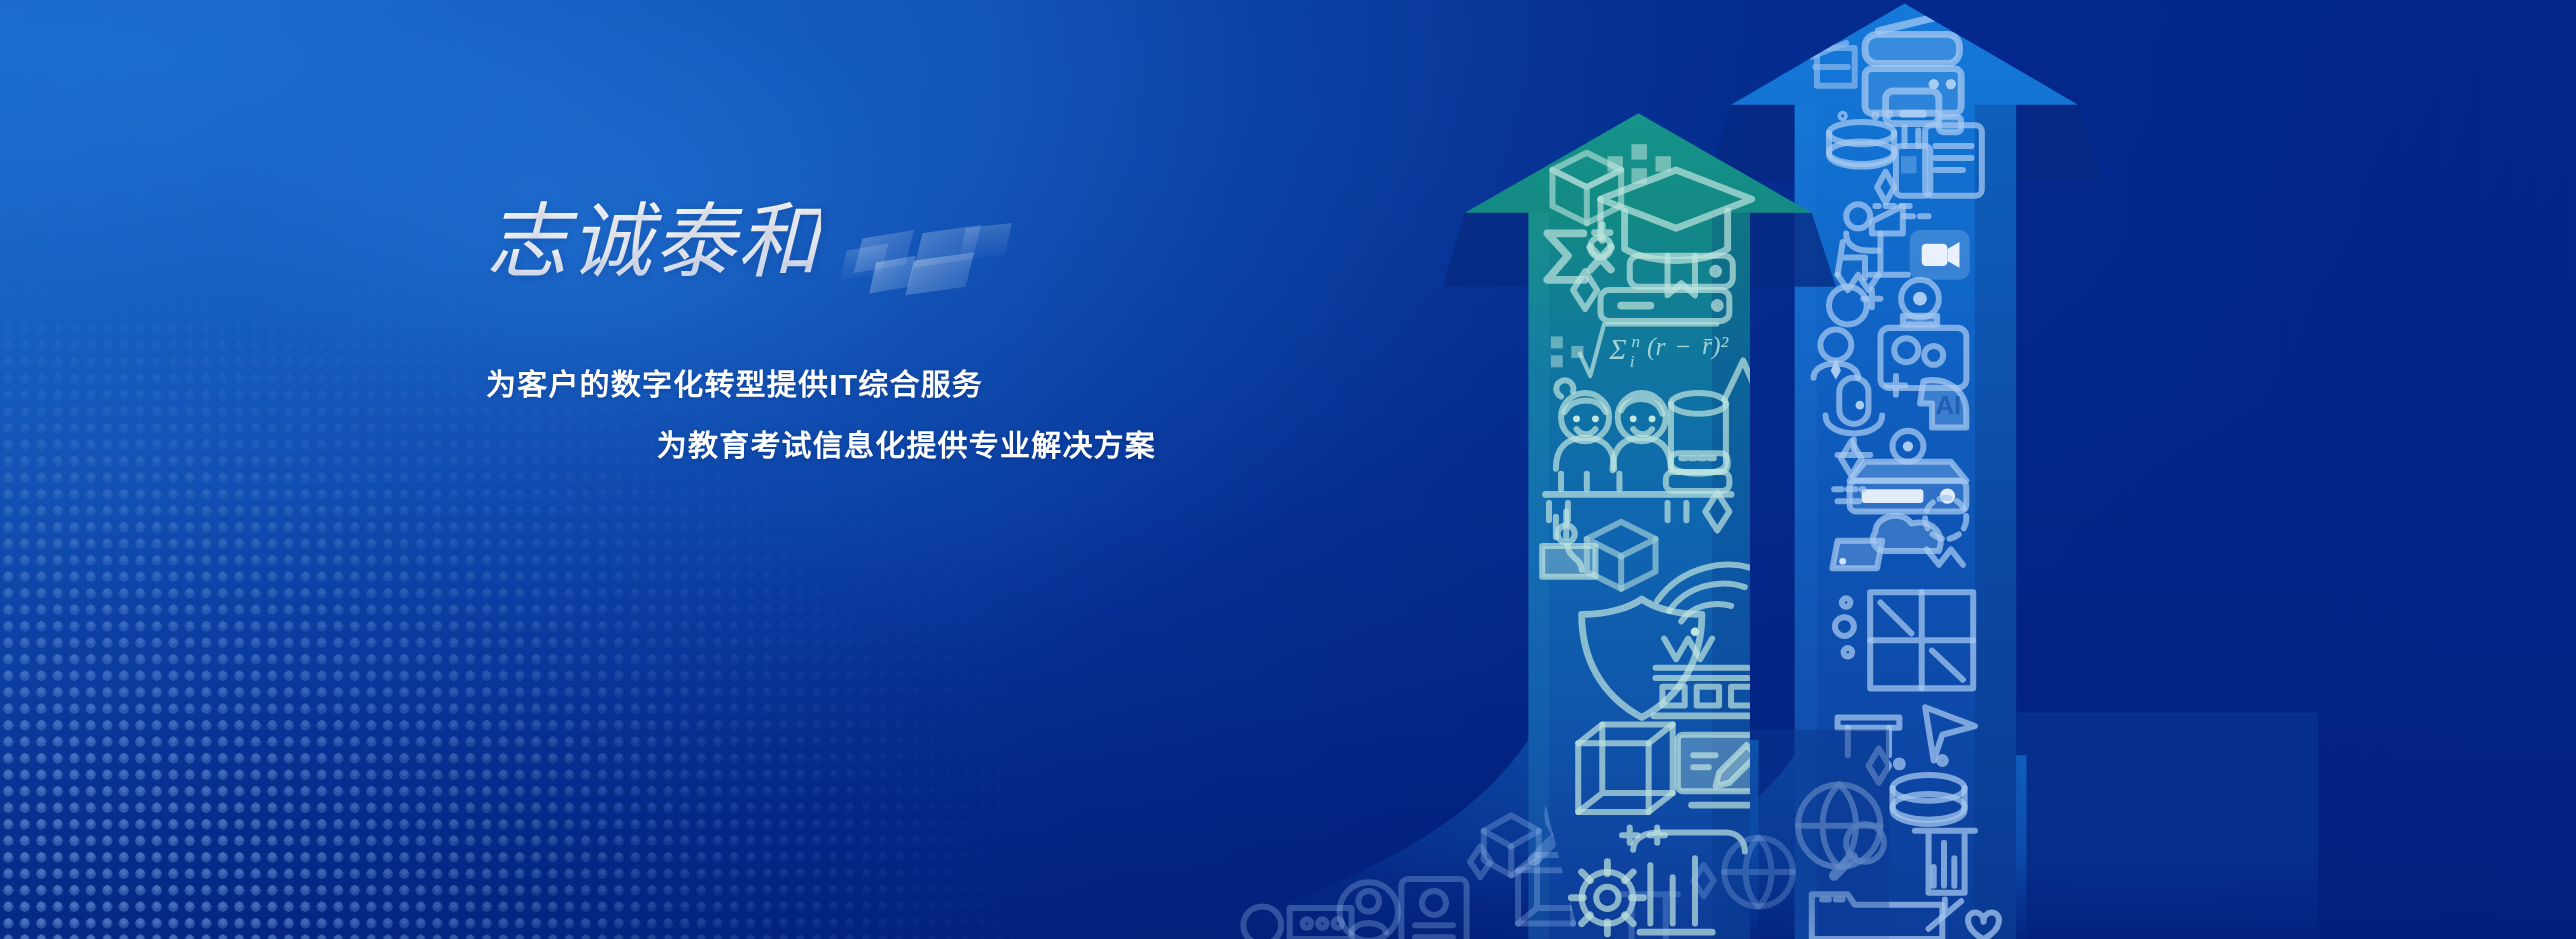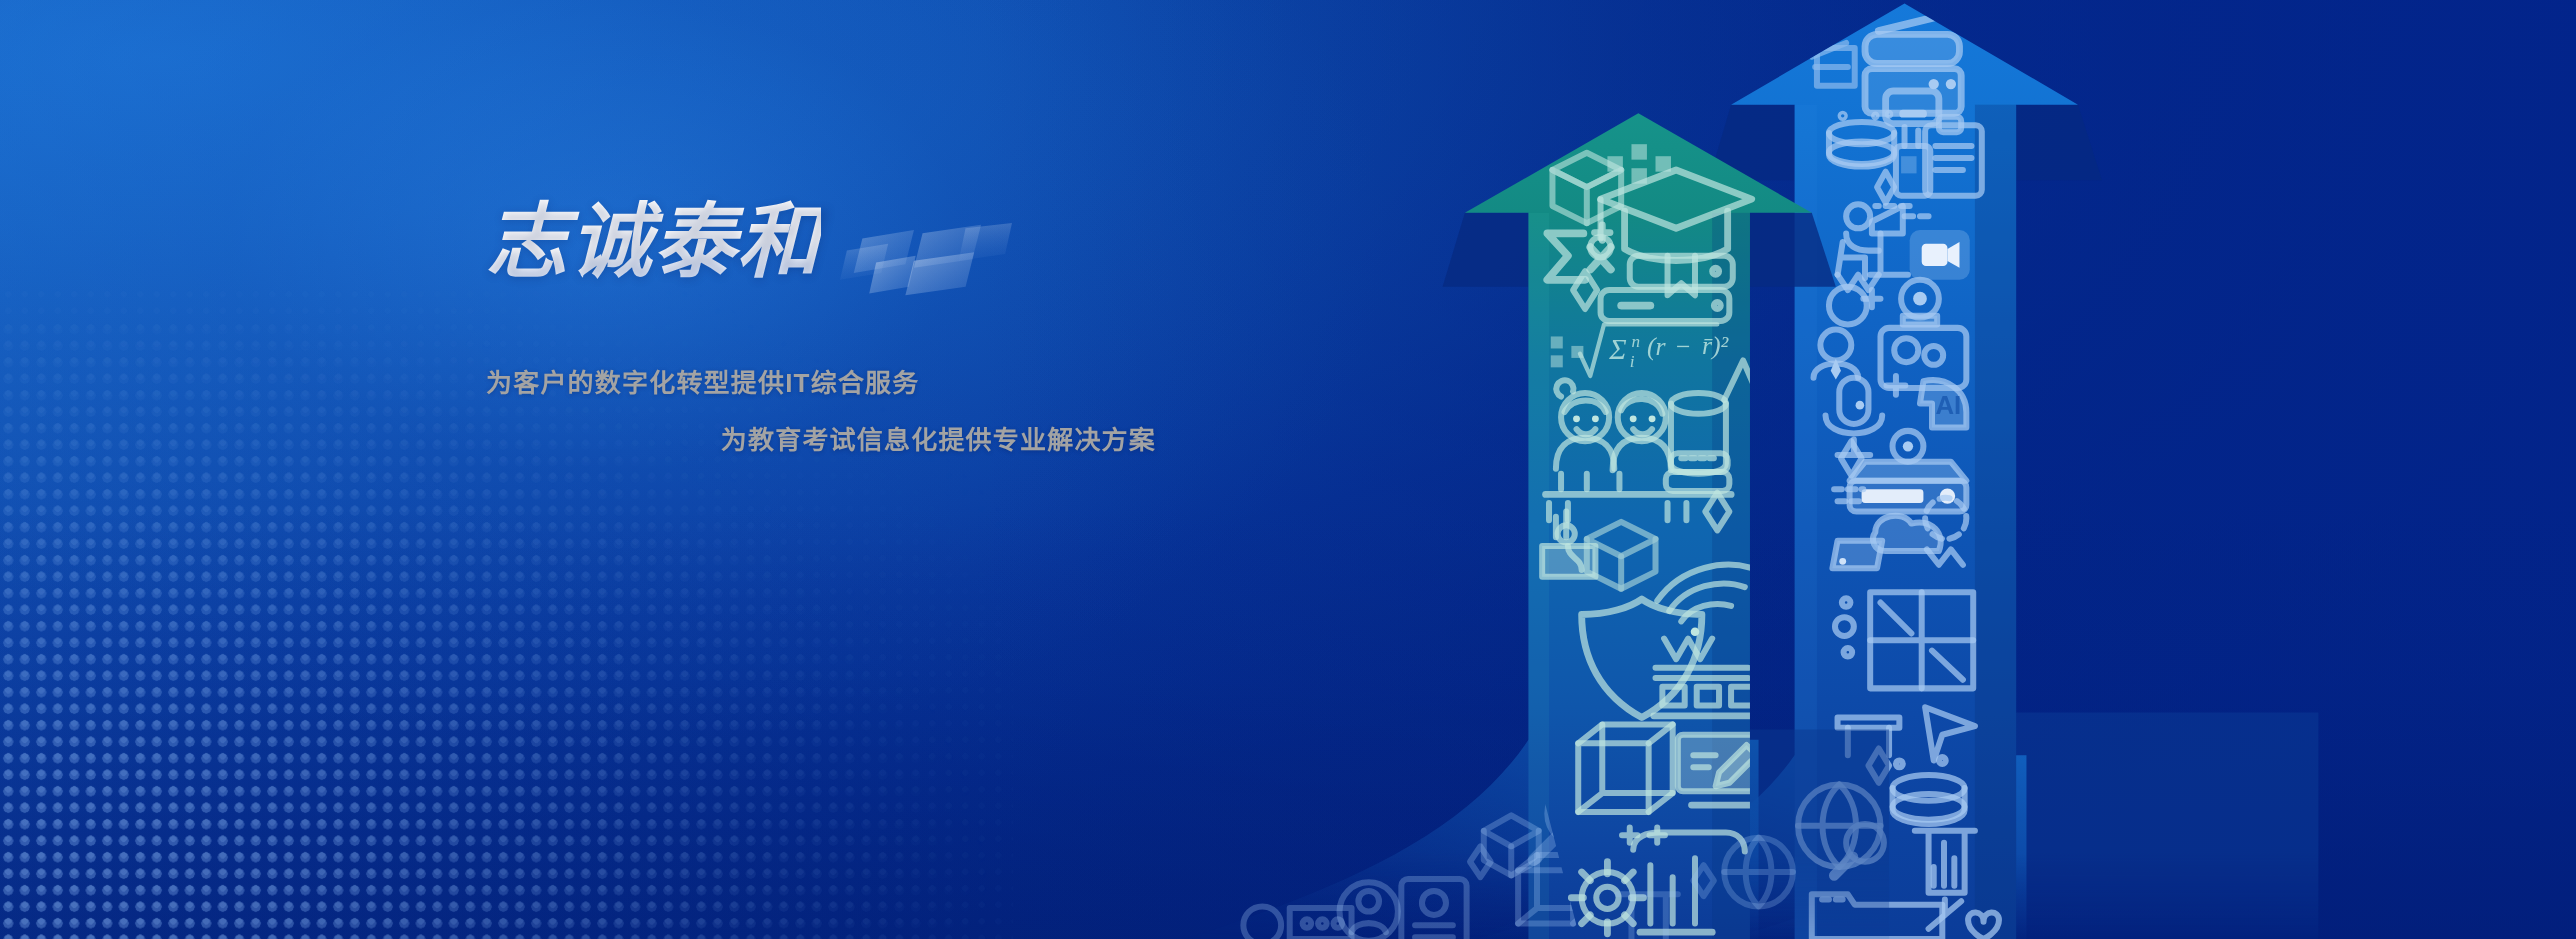--- a/index.html
+++ b/index.html
@@ -88,21 +88,21 @@
   }
   .brand-row {
     position: relative;
     height: 106px;
   }
   .brand-title {
     position: absolute;
     left: 0; top: 0;
     font-size: 82px;
     line-height: 1.06;
-    font-weight: 700;
+    font-weight: 400;
     font-style: italic;
     letter-spacing: 1.7px;
     color: #ffffff;
     background: linear-gradient(178deg, #ffffff 0%, #ffffff 54%, #e6eefc 80%, #d5e3fa 100%);
     -webkit-background-clip: text;
     background-clip: text;
     -webkit-text-fill-color: transparent;
     white-space: nowrap;
     text-shadow: 0 1.7px 8.6px rgba(0,26,90,.22);
   }
@@ -110,24 +110,24 @@
     position: absolute;
     left: 354px;
     top: 24px;
     width: 172px;
     height: 74px;
   }
   .taglines {
     margin-top: 64px;
   }
   .tagline {
-    font-size: 26px;
+    font-size: 30px;
     line-height: 1.08;
     font-weight: 700;
-    color: #a3a3a3;
+    color: #ffffff;
     letter-spacing: 1.2px;
     white-space: nowrap;
     text-shadow: 0 0.9px 4.3px rgba(0,22,80,.30);
   }
   .tagline + .tagline {
     margin-top: 29px;
     text-align: right;
   }
 </style>
 </head>

